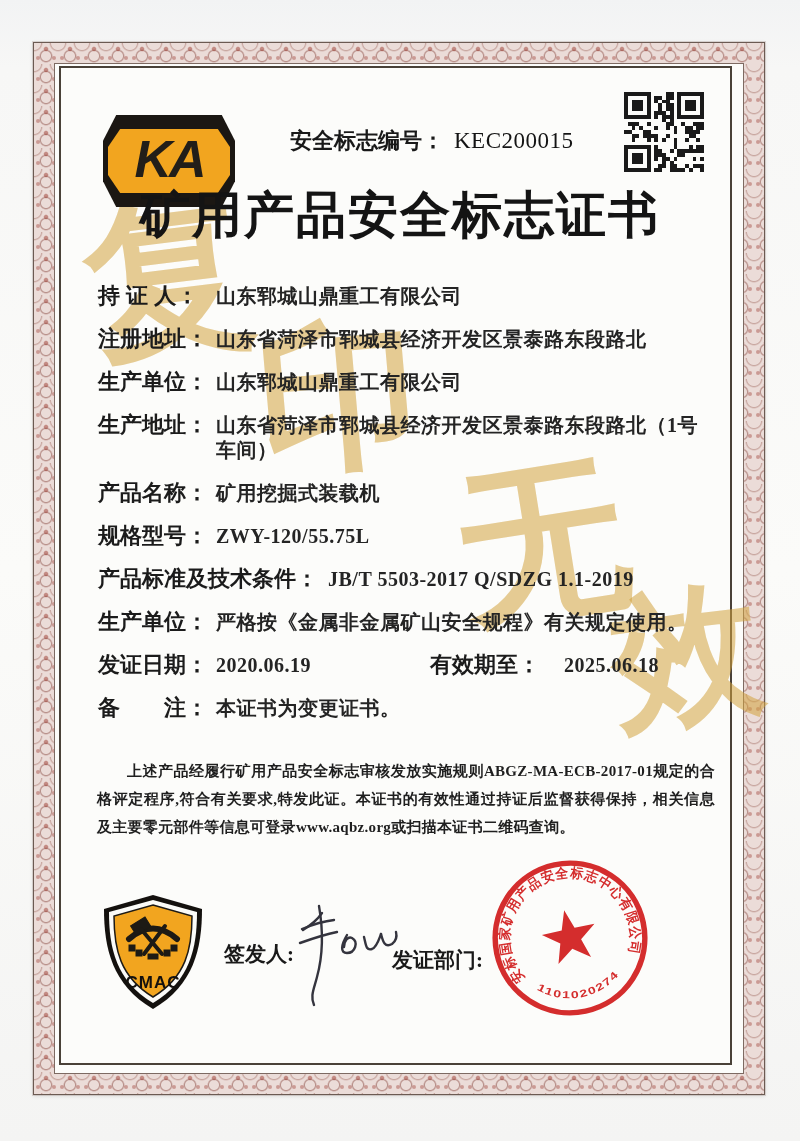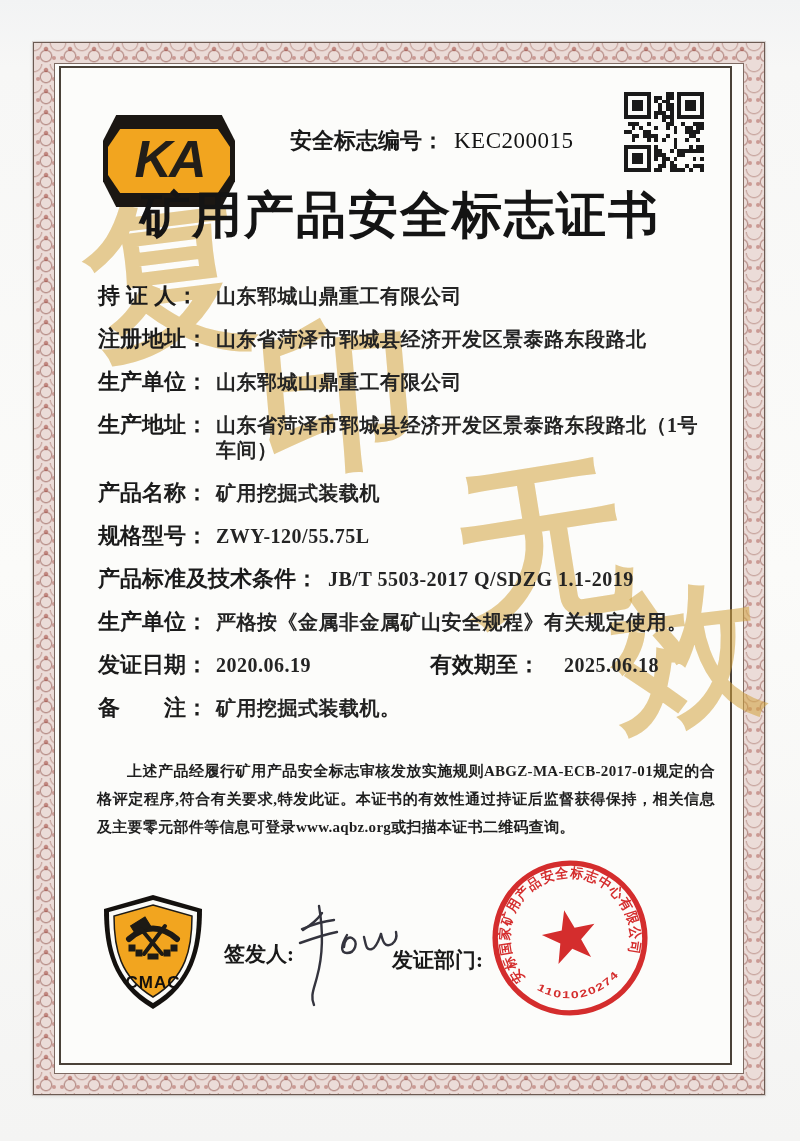--- a/index.html
+++ b/index.html
@@ -254,21 +254,21 @@
       <span class="f-value">严格按《金属非金属矿山安全规程》有关规定使用。</span>
     </div>
     <div class="frow">
       <span class="f-label">发证日期：</span>
       <span class="f-value date">2020.06.19</span>
       <span class="f-label auto">有效期至：</span>
       <span class="f-value date2">2025.06.18</span>
     </div>
     <div class="frow">
       <span class="f-label">备　　注：</span>
-      <span class="f-value">矿用挖掘式装载机。</span>
+      <span class="f-value">本证书为变更证书。</span>
     </div>
   </div>
 
   <div class="statement">上述产品经履行矿用产品安全标志审核发放实施规则ABGZ-MA-ECB-2017-01规定的合格评定程序,符合有关要求,特发此证。本证书的有效性通过持证后监督获得保持，相关信息及主要零元部件等信息可登录www.aqbz.org或扫描本证书二维码查询。</div>
 
   <svg class="cmac" viewBox="0 0 110 120">
     <path d="M55,3 L104,17 C104,56 96,93 55,117 C14,93 6,56 6,17 Z" fill="#14110e"></path>
     <path d="M55,8 L99,20 C99,56 92,89 55,111 C18,89 11,56 11,20 Z" fill="#fbfbf8"></path>
     <path d="M55,13 L94,24 C94,57 88,85 55,105 C22,85 16,57 16,24 Z" fill="#f2a51f" stroke="#1d1a15" stroke-width="1.5"></path>
     <g stroke="#1d1a15" fill="#1d1a15">

